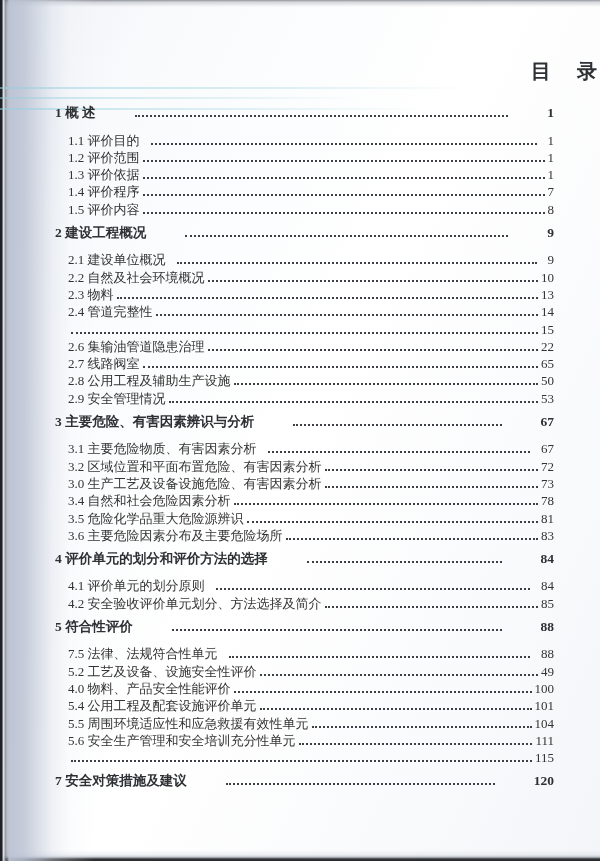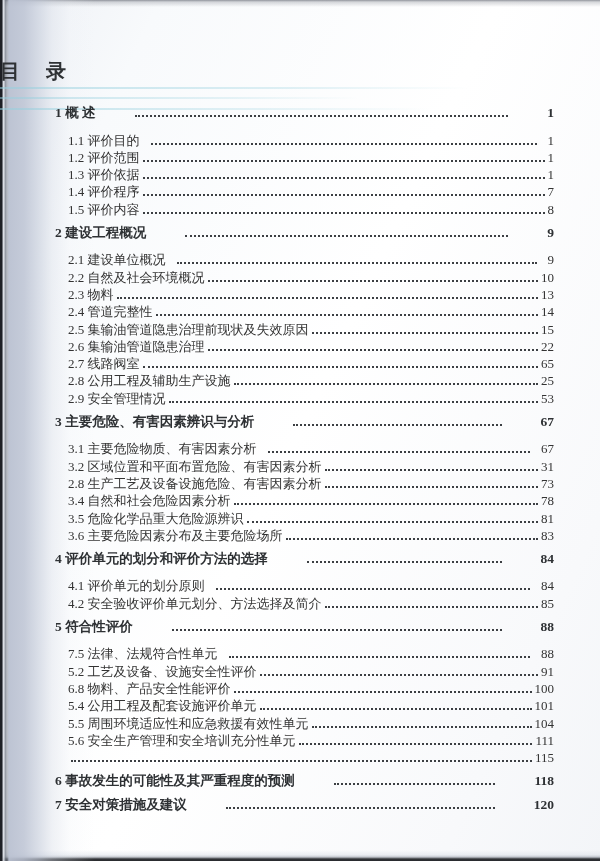--- a/index.html
+++ b/index.html
@@ -41,21 +41,21 @@
   }
   .artifact-line.a1 { top: 87px;  width: 470px; background: linear-gradient(to right, rgba(150,208,222,0.55), rgba(150,208,222,0.30) 60%, rgba(150,208,222,0) 100%); }
   .artifact-line.a2 { top: 97px;  width: 360px; background: linear-gradient(to right, rgba(150,208,222,0.50), rgba(150,208,222,0.22) 65%, rgba(150,208,222,0) 100%); }
   .artifact-line.a3 { top: 108px; width: 430px; background: linear-gradient(to right, rgba(150,208,222,0.55), rgba(150,208,222,0.25) 60%, rgba(150,208,222,0) 100%); }
 
   .title {
     position: absolute;
     top: 58px;
     left: 0;
     width: 100%;
-    text-align: left;
+    text-align: right;
     font-size: 20px;
     line-height: 26px;
     font-weight: 700;
     letter-spacing: 3px;
     color: #2e3134;
   }
 
   .toc {
     position: absolute;
     top: 97px;
@@ -158,61 +158,60 @@
     <span class="toc-label">2.3 物料</span>
     <span class="toc-dots"></span>
     <span class="toc-page">13</span>
   </div>
       <div class="toc-row level-2">
     <span class="toc-label">2.4 管道完整性</span>
     <span class="toc-dots"></span>
     <span class="toc-page">14</span>
   </div>
       <div class="toc-row level-2">
-    <span class="toc-label">2.5 集输油管道隐患治理前现状及失效原因</span>
     <span class="toc-dots"></span>
     <span class="toc-page">15</span>
   </div>
       <div class="toc-row level-2">
     <span class="toc-label">2.6 集输油管道隐患治理</span>
     <span class="toc-dots"></span>
     <span class="toc-page">22</span>
   </div>
       <div class="toc-row level-2">
     <span class="toc-label">2.7 线路阀室</span>
     <span class="toc-dots"></span>
     <span class="toc-page">65</span>
   </div>
       <div class="toc-row level-2">
     <span class="toc-label">2.8 公用工程及辅助生产设施</span>
     <span class="toc-dots"></span>
-    <span class="toc-page">25</span>
+    <span class="toc-page">50</span>
   </div>
       <div class="toc-row level-2">
     <span class="toc-label">2.9 安全管理情况</span>
     <span class="toc-dots"></span>
     <span class="toc-page">53</span>
   </div>
       <div class="toc-row level-1">
     <span class="toc-label">3 主要危险、有害因素辨识与分析</span>
     <span class="toc-dots"></span>
     <span class="toc-page">67</span>
   </div>
       <div class="toc-row level-2">
     <span class="toc-label">3.1 主要危险物质、有害因素分析</span>
     <span class="toc-dots"></span>
     <span class="toc-page">67</span>
   </div>
       <div class="toc-row level-2">
     <span class="toc-label">3.2 区域位置和平面布置危险、有害因素分析</span>
     <span class="toc-dots"></span>
-    <span class="toc-page">31</span>
-  </div>
-      <div class="toc-row level-2">
-    <span class="toc-label">2.8 生产工艺及设备设施危险、有害因素分析</span>
+    <span class="toc-page">72</span>
+  </div>
+      <div class="toc-row level-2">
+    <span class="toc-label">3.0 生产工艺及设备设施危险、有害因素分析</span>
     <span class="toc-dots"></span>
     <span class="toc-page">73</span>
   </div>
       <div class="toc-row level-2">
     <span class="toc-label">3.4 自然和社会危险因素分析</span>
     <span class="toc-dots"></span>
     <span class="toc-page">78</span>
   </div>
       <div class="toc-row level-2">
     <span class="toc-label">3.5 危险化学品重大危险源辨识</span>
@@ -245,24 +244,24 @@
     <span class="toc-page">88</span>
   </div>
       <div class="toc-row level-2">
     <span class="toc-label">7.5 法律、法规符合性单元</span>
     <span class="toc-dots"></span>
     <span class="toc-page">88</span>
   </div>
       <div class="toc-row level-2">
     <span class="toc-label">5.2 工艺及设备、设施安全性评价</span>
     <span class="toc-dots"></span>
-    <span class="toc-page">91</span>
-  </div>
-      <div class="toc-row level-2">
-    <span class="toc-label">6.8 物料、产品安全性能评价</span>
+    <span class="toc-page">49</span>
+  </div>
+      <div class="toc-row level-2">
+    <span class="toc-label">4.0 物料、产品安全性能评价</span>
     <span class="toc-dots"></span>
     <span class="toc-page">100</span>
   </div>
       <div class="toc-row level-2">
     <span class="toc-label">5.4 公用工程及配套设施评价单元</span>
     <span class="toc-dots"></span>
     <span class="toc-page">101</span>
   </div>
       <div class="toc-row level-2">
     <span class="toc-label">5.5 周围环境适应性和应急救援有效性单元</span>
@@ -270,25 +269,20 @@
     <span class="toc-page">104</span>
   </div>
       <div class="toc-row level-2">
     <span class="toc-label">5.6 安全生产管理和安全培训充分性单元</span>
     <span class="toc-dots"></span>
     <span class="toc-page">111</span>
   </div>
       <div class="toc-row level-2">
     <span class="toc-dots"></span>
     <span class="toc-page">115</span>
-  </div>
-      <div class="toc-row level-1">
-    <span class="toc-label">6 事故发生的可能性及其严重程度的预测</span>
-    <span class="toc-dots"></span>
-    <span class="toc-page">118</span>
   </div>
       <div class="toc-row level-1">
     <span class="toc-label">7 安全对策措施及建议</span>
     <span class="toc-dots"></span>
     <span class="toc-page">120</span>
   </div>
     </div>
 </div>
 
 </body></html>

